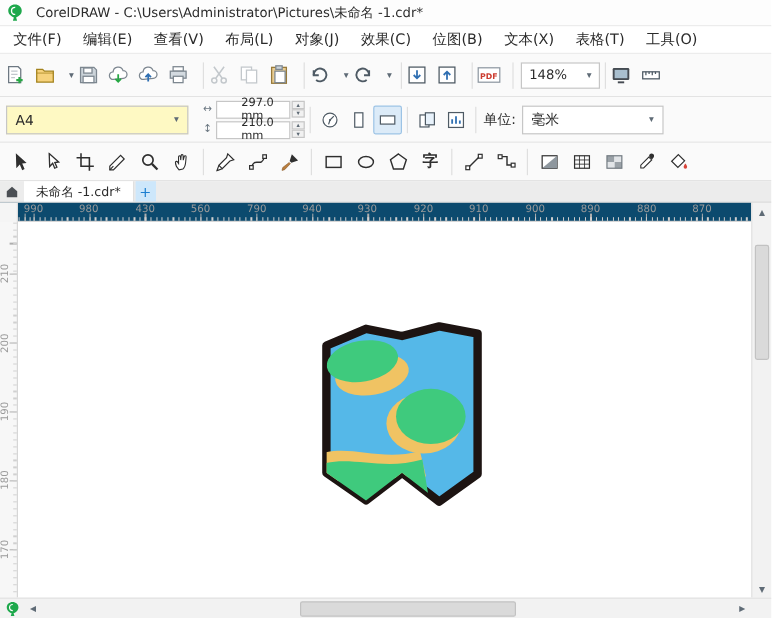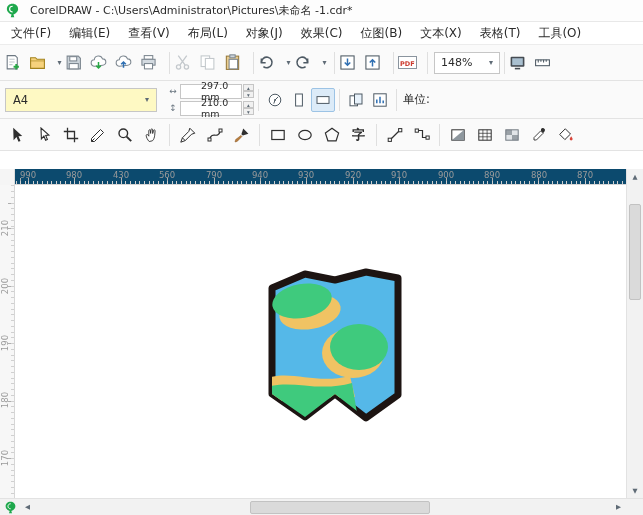--- a/index.html
+++ b/index.html
@@ -434,20 +434,23 @@
           <use href="#i-pages"></use>
         </svg>
       </div>
     <div class="pbtn">
         <svg>
           <use href="#i-chartpg"></use>
         </svg>
       </div>
     <div class="sep"></div>
     <span class="units-label">单位:</span>
+    <div class="unitsel">
+        <span>毫米</span>
+      </div>
   </div>
 
   <div class="row toolbox">
     <div class="tool">
         <svg>
           <use href="#i-cursor"></use>
         </svg>
       </div>
     <div class="tool">
         <svg>
@@ -541,20 +544,31 @@
           <use href="#i-dropper"></use>
         </svg>
       </div>
     <div class="tool">
         <svg>
           <use href="#i-bucket"></use>
         </svg>
       </div>
   </div>
 
+  <div class="row tabbar">
+    <span class="homeic">
+        <svg>
+          <use href="#i-home"></use>
+        </svg>
+      </span>
+    <div class="tab">
+        <span>未命名 -1.cdr*</span>
+      </div>
+    <div class="newtab">+</div>
+  </div>
 
   <div class="hruler">
     <div class="hmajor"></div>
     <div class="hminor"></div>
     <span class="hnum" style="left:18px">990</span>
     <span class="hnum" style="left:64px">980</span>
     <span class="hnum" style="left:111px">430</span>
     <span class="hnum" style="left:157px">560</span>
     <span class="hnum" style="left:204px">790</span>
     <span class="hnum" style="left:250px">940</span>

